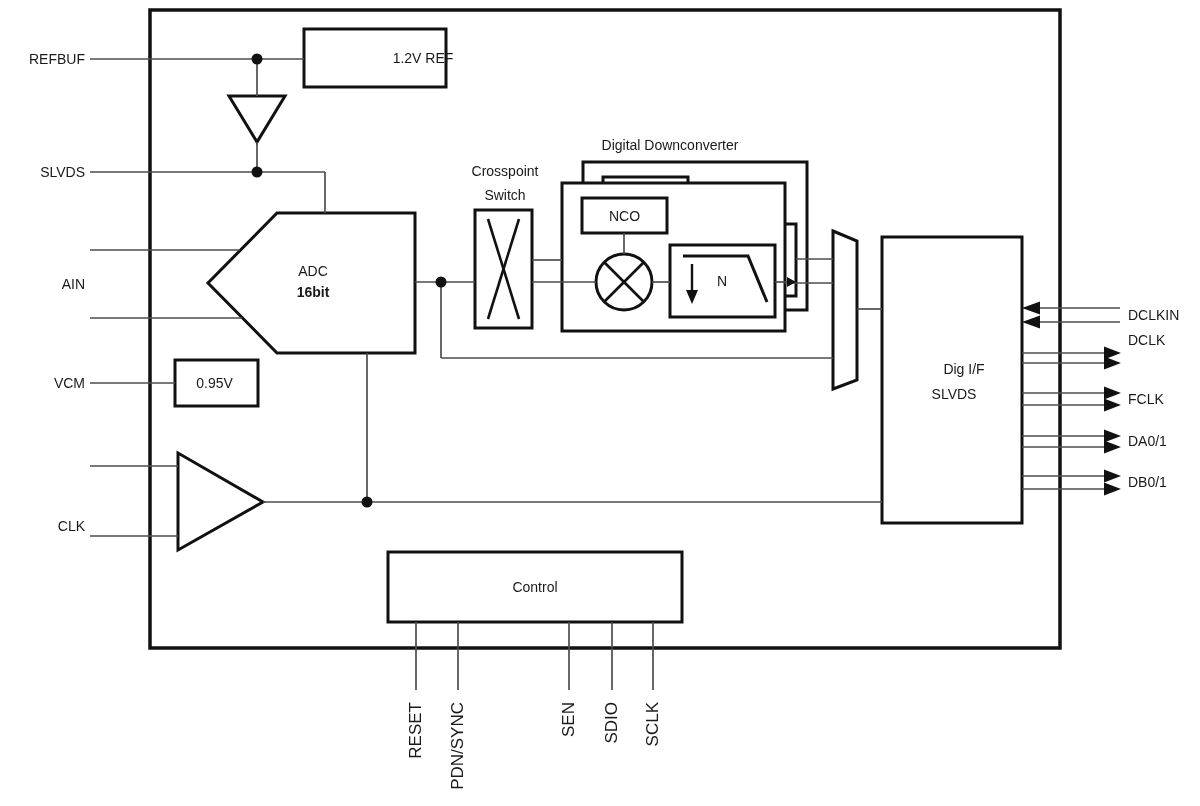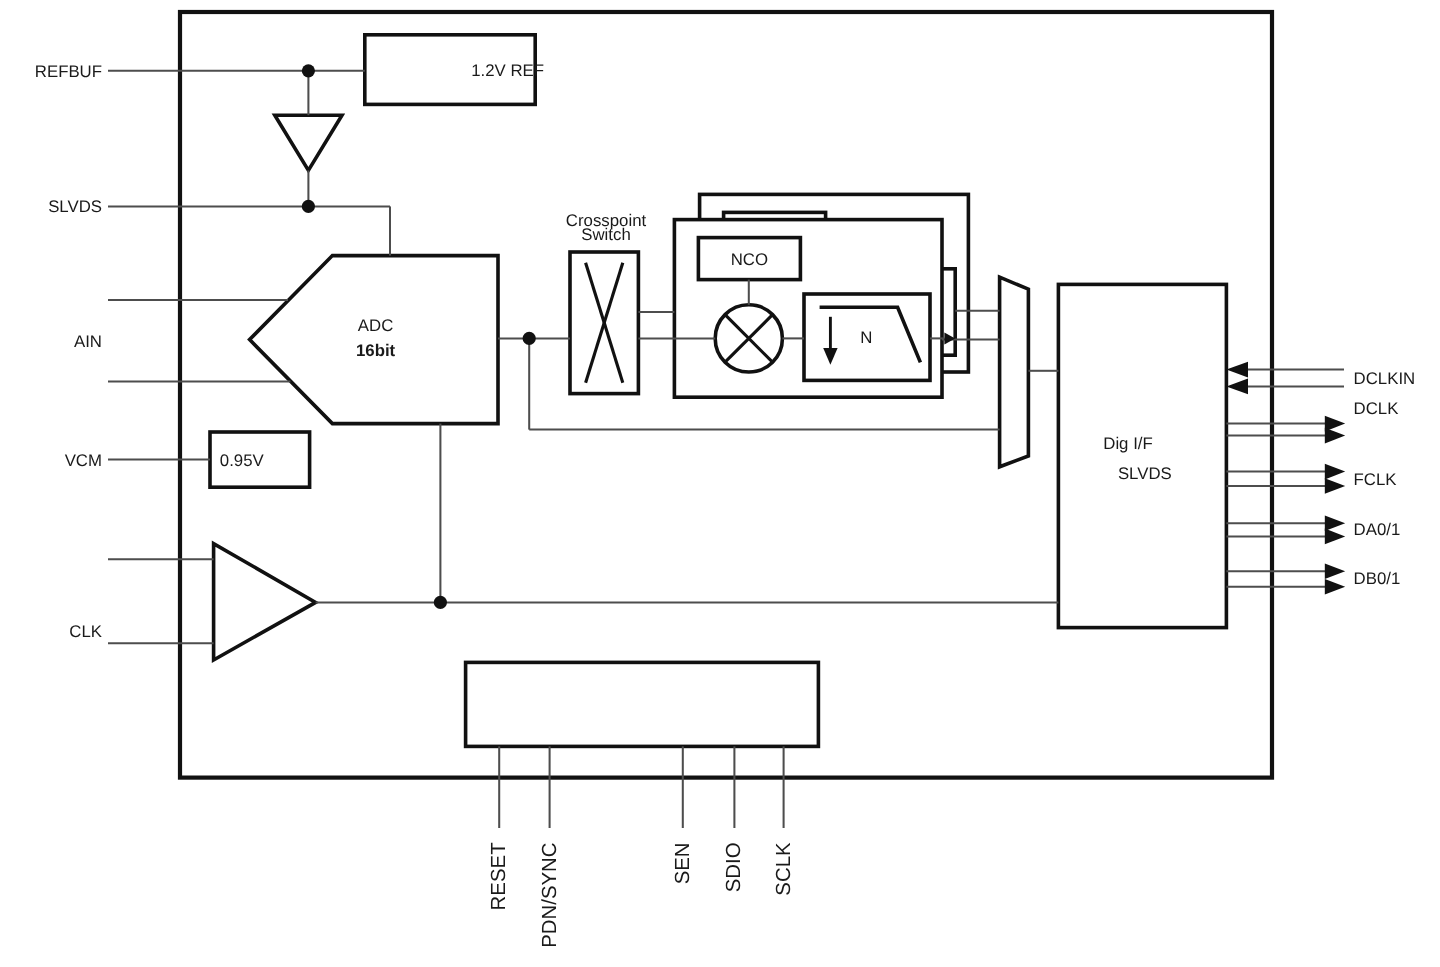--- a/index.html
+++ b/index.html
@@ -119,27 +119,29 @@
 
   <div class="lbl left-pin-label" style="top:49px;">REFBUF</div>
   <div class="lbl left-pin-label" style="top:162px;">SLVDS</div>
   <div class="lbl left-pin-label" style="top:274px;">AIN</div>
   <div class="lbl left-pin-label" style="top:373px;">VCM</div>
   <div class="lbl left-pin-label" style="top:491px;margin-top:25px;">CLK</div>
 
   <div class="lbl center" style="left:304px;top:48px;width:142px;padding-left:48px;">1.2V REF</div>
   <div class="lbl center" style="left:253px;top:261px;width:120px;">ADC</div>
   <div class="lbl center" style="left:253px;top:282px;width:120px;font-weight:bold;">16bit</div>
-  <div class="lbl center" style="left:160px;top:373px;width:83px;">0.95V</div>
-  <div class="lbl center" style="left:430px;top:161px;width:150px;margin-top:12px;">Crosspoint</div>
+  <div class="lbl center" style="left:173px;top:373px;width:83px;">0.95V</div>
+  <div class="lbl center" style="left:430px;top:161px;width:150px;">Crosspoint</div>
   <div class="lbl center" style="left:430px;top:185px;width:150px;">Switch</div>
+  <div class="lbl center" style="left:520px;top:135px;width:300px;">Digital Downconverter</div>
   <div class="lbl center" style="left:582px;top:206px;width:85px;">NCO</div>
   <div class="lbl center" style="left:702px;top:271px;width:40px;">N</div>
-  <div class="lbl center" style="left:858px;top:359px;width:164px;">Dig I/F</div>
+  <div class="lbl center" style="left:882px;top:359px;width:164px;">Dig I/F</div>
   <div class="lbl center" style="left:882px;top:384px;width:144px;">SLVDS</div>
+  <div class="lbl center" style="left:388px;top:577px;width:294px;">Control</div>
 
   <div class="lbl right-pin-label" style="top:305px;">DCLKIN</div>
   <div class="lbl right-pin-label" style="top:330px;">DCLK</div>
   <div class="lbl right-pin-label" style="top:389px;">FCLK</div>
   <div class="lbl right-pin-label" style="top:431px;">DA0/1</div>
   <div class="lbl right-pin-label" style="top:472px;">DB0/1</div>
 
   <div class="rot" style="left:406px;top:822px;">RESET</div>
   <div class="rot" style="left:448px;top:822px;">PDN/SYNC</div>
   <div class="rot" style="left:559px;top:822px;">SEN</div>

